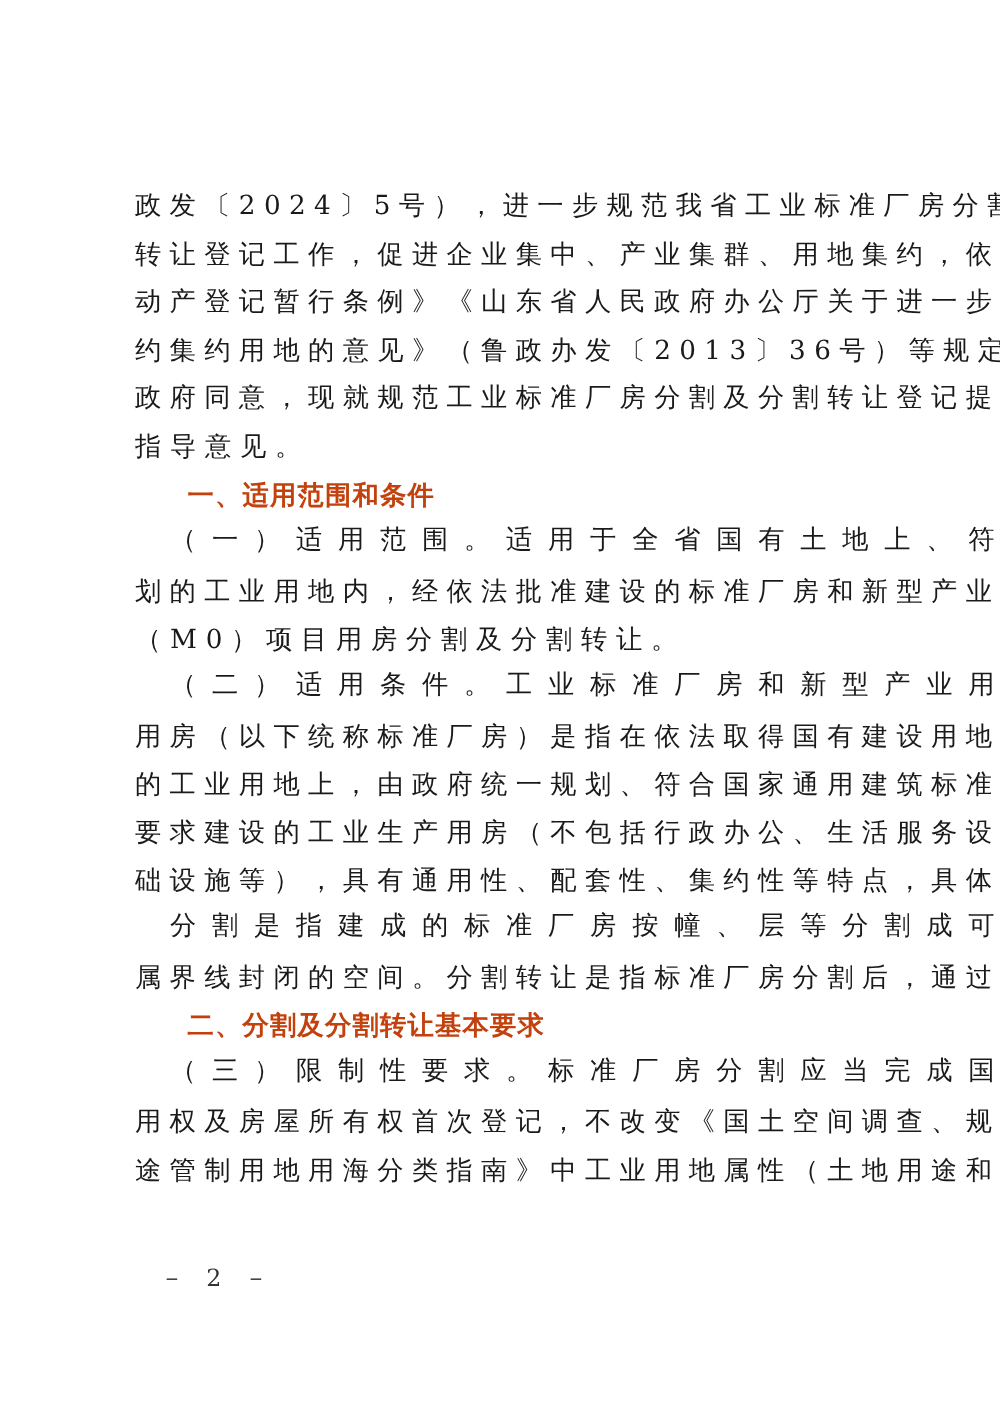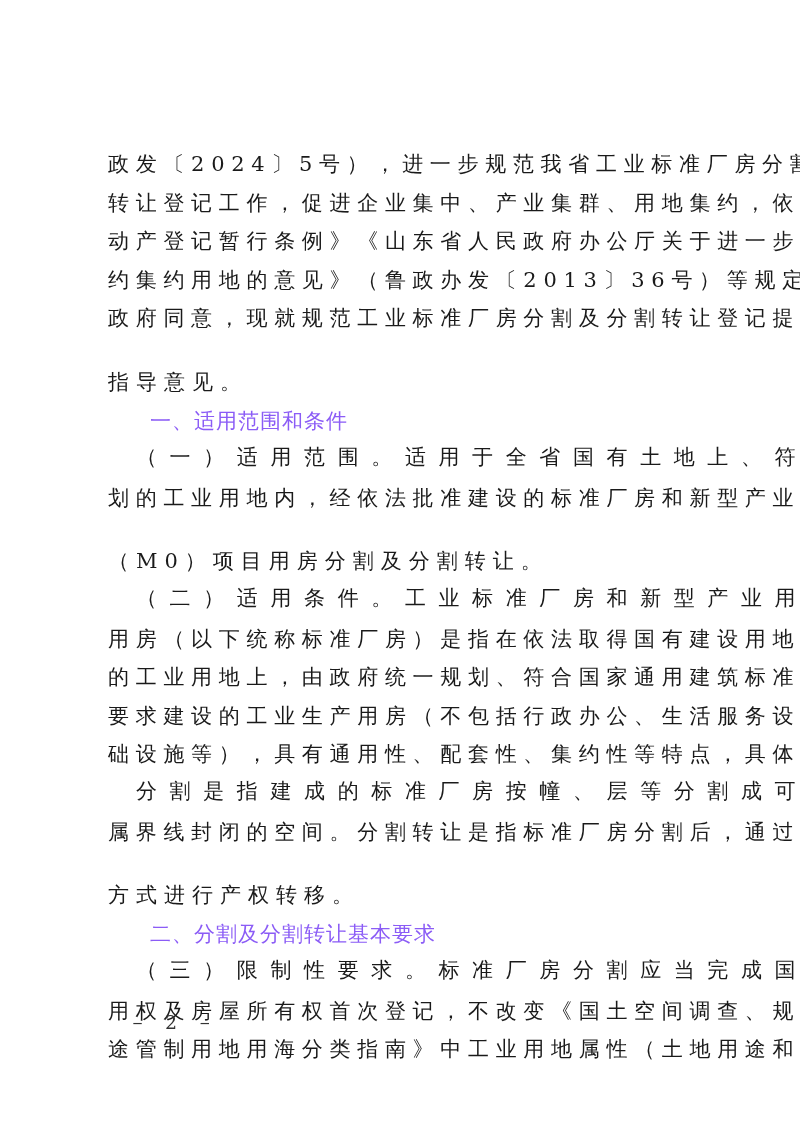--- a/index.html
+++ b/index.html
@@ -9,29 +9,29 @@
   .line {
     height: 38.6px;
     line-height: 38.6px;
     font-family: "DejaVu Serif", "Liberation Serif", serif;
     font-size: 21px;
     color: #1a1a1a;
     white-space: nowrap;
     text-align: justify;
     text-align-last: justify;
   }
-  .line.last { text-align-last: left; letter-spacing: 7px; margin-top: 25px; }
+  .line.last { text-align-last: left; letter-spacing: 7px; }
   .line.indent { padding-left: 28px; font-family: Liberation Mono, monospace; }
   .line.heading {
     font-family: "DejaVu Sans", "Liberation Sans", sans-serif;
-    font-weight: normal;
+    font-weight: bold;
     padding-left: 42px;
     text-align-last: left;
     letter-spacing: 1px;
-    color: #8b5cf6;
+    color: #c2410c;
   }
   .page-number {
     position: absolute; left: 128px; top: 1010px;
     font-family: "DejaVu Serif", "Liberation Serif", serif;
     font-size: 19px; color: #333333; letter-spacing: 6px;
   }
 </style>
 </head>
 <body>
 
@@ -47,20 +47,19 @@
     <div class="line indent"><span>（</span> <span>一</span> <span>）</span> <span>适</span> <span>用</span> <span>范</span> <span>围</span> <span>。</span> <span>适</span> <span>用</span> <span>于</span> <span>全</span> <span>省</span> <span>国</span> <span>有</span> <span>土</span> <span>地</span> <span>上</span> <span>、</span> <span>符</span> <span>合</span> <span>国</span> <span>土</span> <span>空</span>   </div>
     <div class="line"><span>划</span> <span>的</span> <span>工</span> <span>业</span> <span>用</span> <span>地</span> <span>内</span> <span>，</span> <span>经</span> <span>依</span> <span>法</span> <span>批</span> <span>准</span> <span>建</span> <span>设</span> <span>的</span> <span>标</span> <span>准</span> <span>厂</span> <span>房</span> <span>和</span> <span>新</span> <span>型</span> <span>产</span> <span>业</span>   </div>
     <div class="line last">（M0）项目用房分割及分割转让。</div>
     <div class="line indent"><span>（</span> <span>二</span> <span>）</span> <span>适</span> <span>用</span> <span>条</span> <span>件</span> <span>。</span> <span>工</span> <span>业</span> <span>标</span> <span>准</span> <span>厂</span> <span>房</span> <span>和</span> <span>新</span> <span>型</span> <span>产</span> <span>业</span> <span>用</span> <span>地</span> <span>（</span> <span>M</span> <span>0</span> <span>）</span>   </div>
     <div class="line"><span>用</span> <span>房</span> <span>（</span> <span>以</span> <span>下</span> <span>统</span> <span>称</span> <span>标</span> <span>准</span> <span>厂</span> <span>房</span> <span>）</span> <span>是</span> <span>指</span> <span>在</span> <span>依</span> <span>法</span> <span>取</span> <span>得</span> <span>国</span> <span>有</span> <span>建</span> <span>设</span> <span>用</span> <span>地</span>    </div>
     <div class="line"><span>的</span> <span>工</span> <span>业</span> <span>用</span> <span>地</span> <span>上</span> <span>，</span> <span>由</span> <span>政</span> <span>府</span> <span>统</span> <span>一</span> <span>规</span> <span>划</span> <span>、</span> <span>符</span> <span>合</span> <span>国</span> <span>家</span> <span>通</span> <span>用</span> <span>建</span> <span>筑</span> <span>标</span> <span>准</span>    </div>
     <div class="line"><span>要</span> <span>求</span> <span>建</span> <span>设</span> <span>的</span> <span>工</span> <span>业</span> <span>生</span> <span>产</span> <span>用</span> <span>房</span> <span>（</span> <span>不</span> <span>包</span> <span>括</span> <span>行</span> <span>政</span> <span>办</span> <span>公</span> <span>、</span> <span>生</span> <span>活</span> <span>服</span> <span>务</span> <span>设</span>    </div>
     <div class="line"><span>础</span> <span>设</span> <span>施</span> <span>等</span> <span>）</span> <span>，</span> <span>具</span> <span>有</span> <span>通</span> <span>用</span> <span>性</span> <span>、</span> <span>配</span> <span>套</span> <span>性</span> <span>、</span> <span>集</span> <span>约</span> <span>性</span> <span>等</span> <span>特</span> <span>点</span> <span>，</span> <span>具</span> <span>体</span>    </div>
     <div class="line indent"><span>分</span> <span>割</span> <span>是</span> <span>指</span> <span>建</span> <span>成</span> <span>的</span> <span>标</span> <span>准</span> <span>厂</span> <span>房</span> <span>按</span> <span>幢</span> <span>、</span> <span>层</span> <span>等</span> <span>分</span> <span>割</span> <span>成</span> <span>可</span> <span>独</span> <span>立</span> <span>使</span> <span>用</span>   </div>
     <div class="line"><span>属</span> <span>界</span> <span>线</span> <span>封</span> <span>闭</span> <span>的</span> <span>空</span> <span>间</span> <span>。</span> <span>分</span> <span>割</span> <span>转</span> <span>让</span> <span>是</span> <span>指</span> <span>标</span> <span>准</span> <span>厂</span> <span>房</span> <span>分</span> <span>割</span> <span>后</span> <span>，</span> <span>通</span> <span>过</span>    </div>
-    <div class="line last">方式进行产权转移。</div>
     <div class="line heading">二、分割及分割转让基本要求</div>
     <div class="line indent"><span>（</span> <span>三</span> <span>）</span> <span>限</span> <span>制</span> <span>性</span> <span>要</span> <span>求</span> <span>。</span> <span>标</span> <span>准</span> <span>厂</span> <span>房</span> <span>分</span> <span>割</span> <span>应</span> <span>当</span> <span>完</span> <span>成</span> <span>国</span> <span>有</span> <span>建</span> <span>设</span> <span>用</span>   </div>
     <div class="line"><span>用</span> <span>权</span> <span>及</span> <span>房</span> <span>屋</span> <span>所</span> <span>有</span> <span>权</span> <span>首</span> <span>次</span> <span>登</span> <span>记</span> <span>，</span> <span>不</span> <span>改</span> <span>变</span> <span>《</span> <span>国</span> <span>土</span> <span>空</span> <span>间</span> <span>调</span> <span>查</span> <span>、</span> <span>规</span>    </div>
     <div class="line"><span>途</span> <span>管</span> <span>制</span> <span>用</span> <span>地</span> <span>用</span> <span>海</span> <span>分</span> <span>类</span> <span>指</span> <span>南</span> <span>》</span> <span>中</span> <span>工</span> <span>业</span> <span>用</span> <span>地</span> <span>属</span> <span>性</span> <span>（</span> <span>土</span> <span>地</span> <span>用</span> <span>途</span> <span>和</span>    </div>
   </div>
   <div class="page-number">－ 2 －</div>
 </div>
 
 </body></html>

